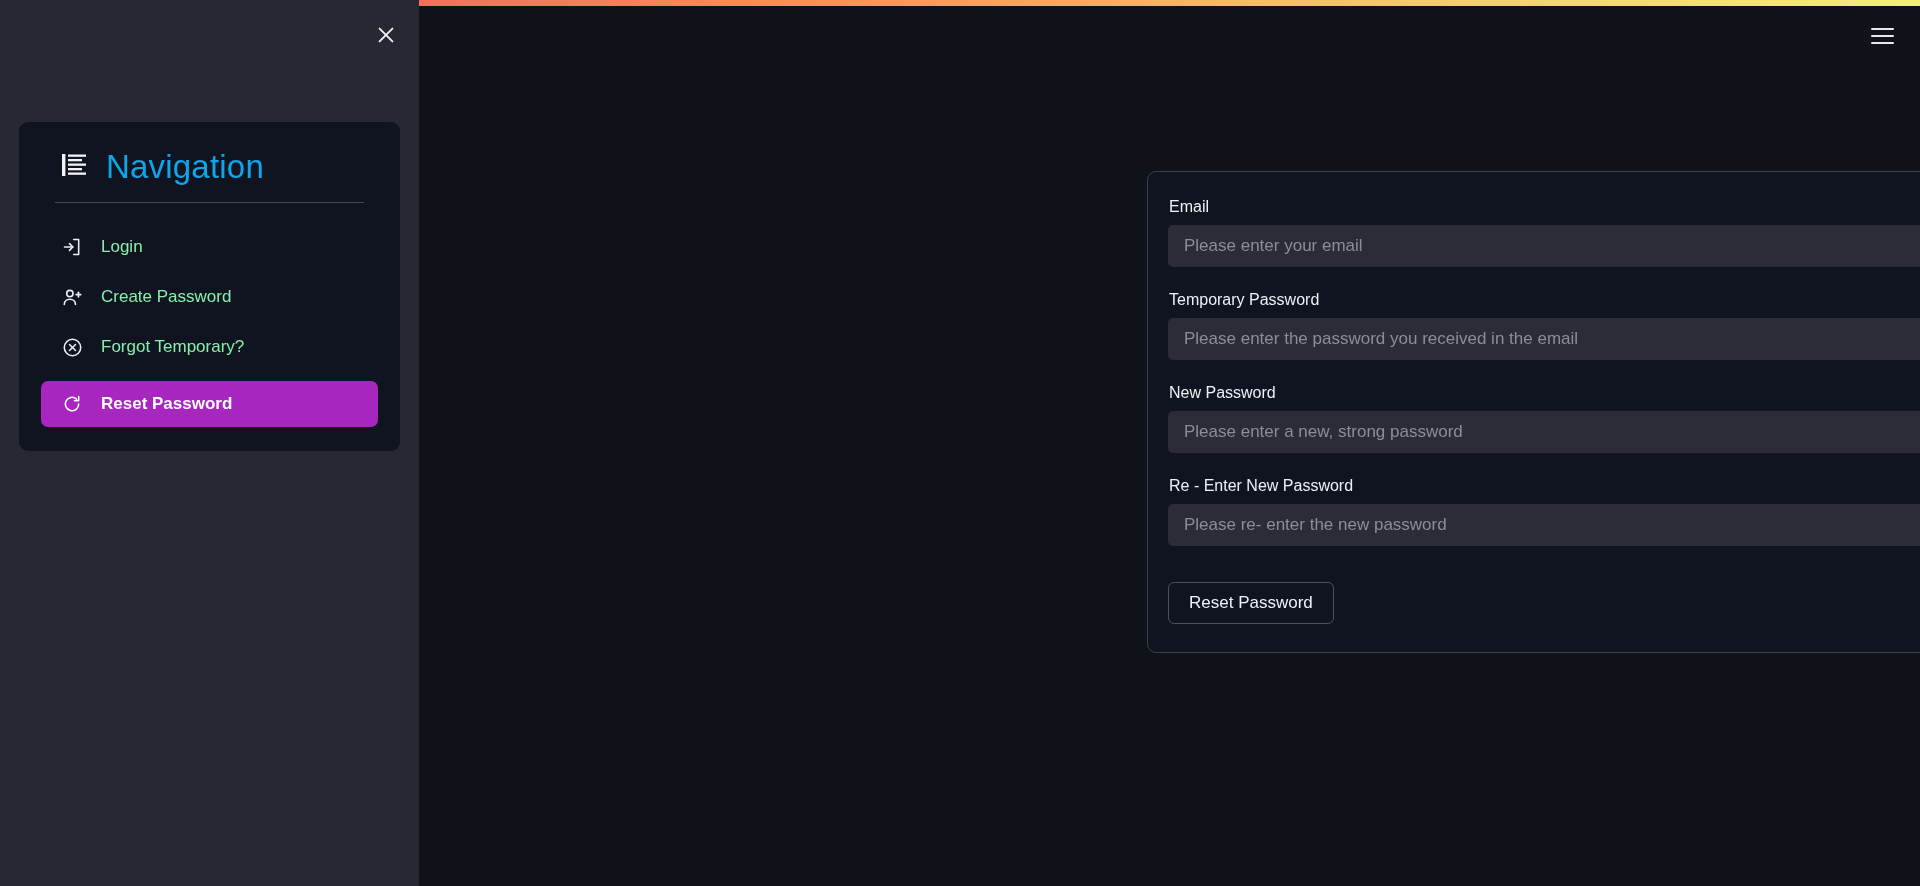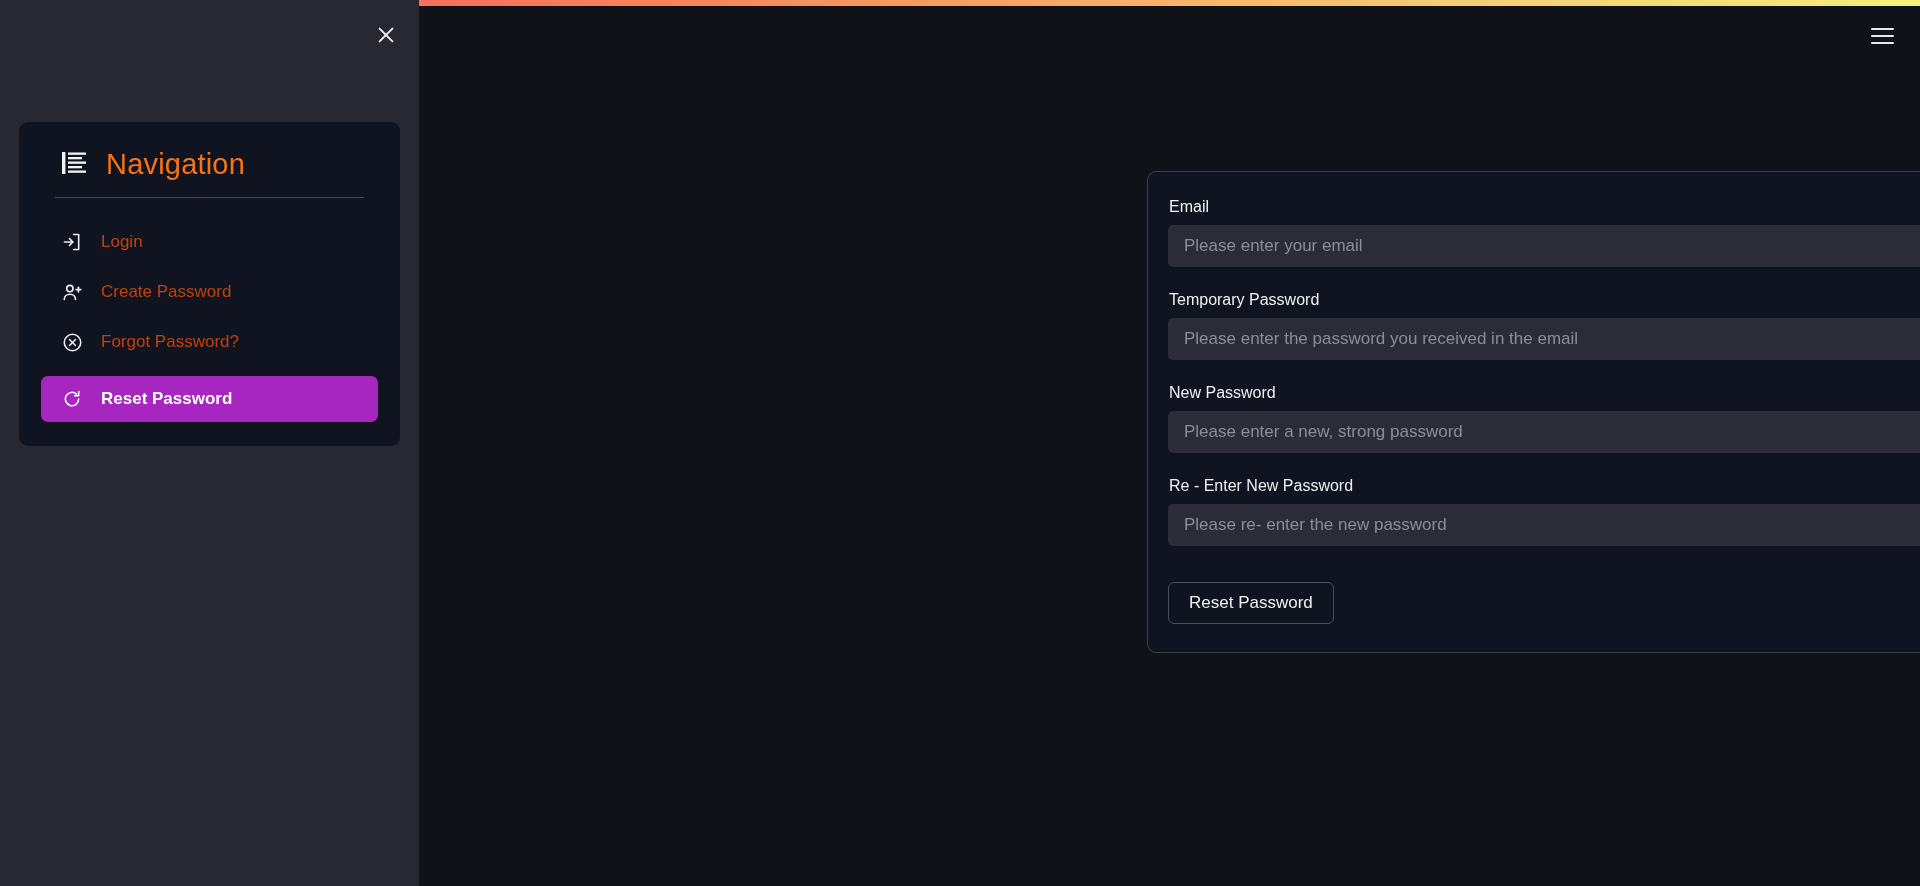--- a/index.html
+++ b/index.html
@@ -53,43 +53,43 @@
     padding: 20px 22px 24px 22px;
   }
 
   #nav-header {
     display: flex;
     align-items: center;
     gap: 17px;
     padding: 6px 0 16px 20px;
   }
   #nav-header .nav-title {
-    font-size: 29px;
+    font-size: 33px;
     font-weight: 400;
-    color: #f97316;
+    color: #0ea5e9;
     letter-spacing: 0.2px;
   }
 
   #nav-divider {
     height: 1px;
     background: #44474f;
     margin: 0 14px 22px 14px;
   }
 
   .nav-list { display: flex; flex-direction: column; }
 
   .nav-item {
     display: flex;
     align-items: center;
     gap: 18px;
     height: 44px;
     padding: 0 20px;
     border-radius: 7px;
     cursor: pointer;
-    color: #c2410c;
+    color: #86efac;
     font-size: 17px;
     margin-bottom: 6px;
   }
   .nav-item .nav-ico {
     width: 22px;
     height: 22px;
     display: flex;
     align-items: center;
     justify-content: center;
     flex: 0 0 22px;
@@ -254,21 +254,21 @@
         </div>
 
         <div class="nav-item">
           <span class="nav-ico">
             <svg width="21" height="21" viewBox="0 0 24 24" fill="none" stroke="#eceef2" stroke-width="1.8" stroke-linecap="round">
               <circle cx="12" cy="12" r="9.4"></circle>
               <line x1="8.6" y1="8.6" x2="15.4" y2="15.4"></line>
               <line x1="15.4" y1="8.6" x2="8.6" y2="15.4"></line>
             </svg>
           </span>
-          <span>Forgot Password?</span>
+          <span>Forgot Temporary?</span>
         </div>
 
         <div class="nav-item active">
           <span class="nav-ico">
             <svg width="20" height="20" viewBox="0 0 24 24" fill="none" stroke="#ffffff" stroke-width="1.9" stroke-linecap="round" stroke-linejoin="round">
               <path d="M20 12a8 8 0 1 1-2.6-5.9"></path>
               <polyline points="20 3 20 8 15 8"></polyline>
             </svg>
           </span>
           <span>Reset Password</span>

